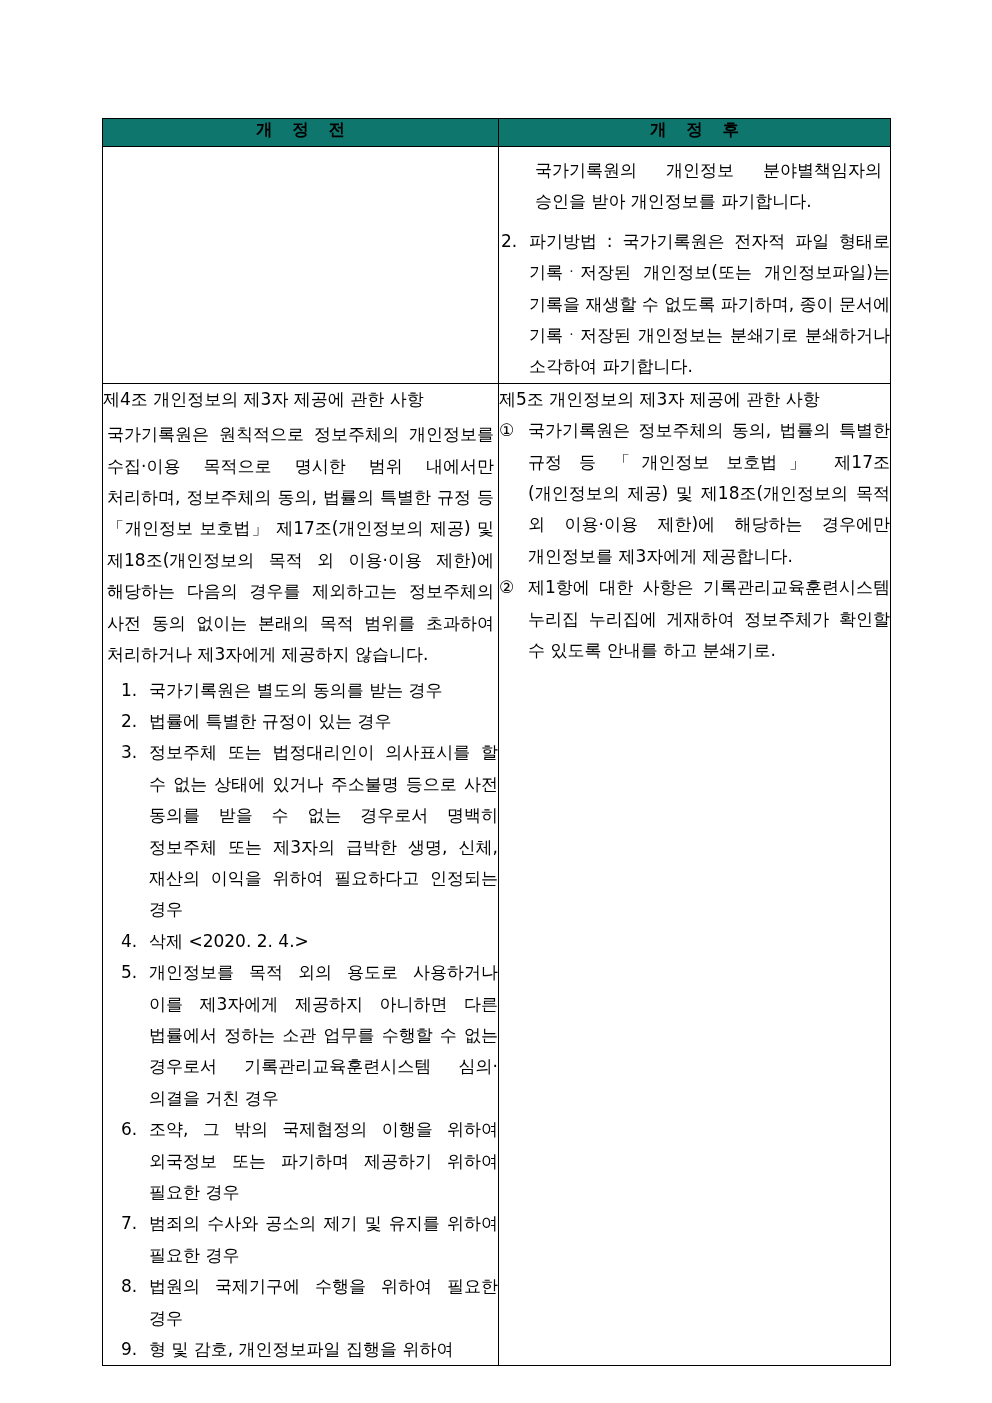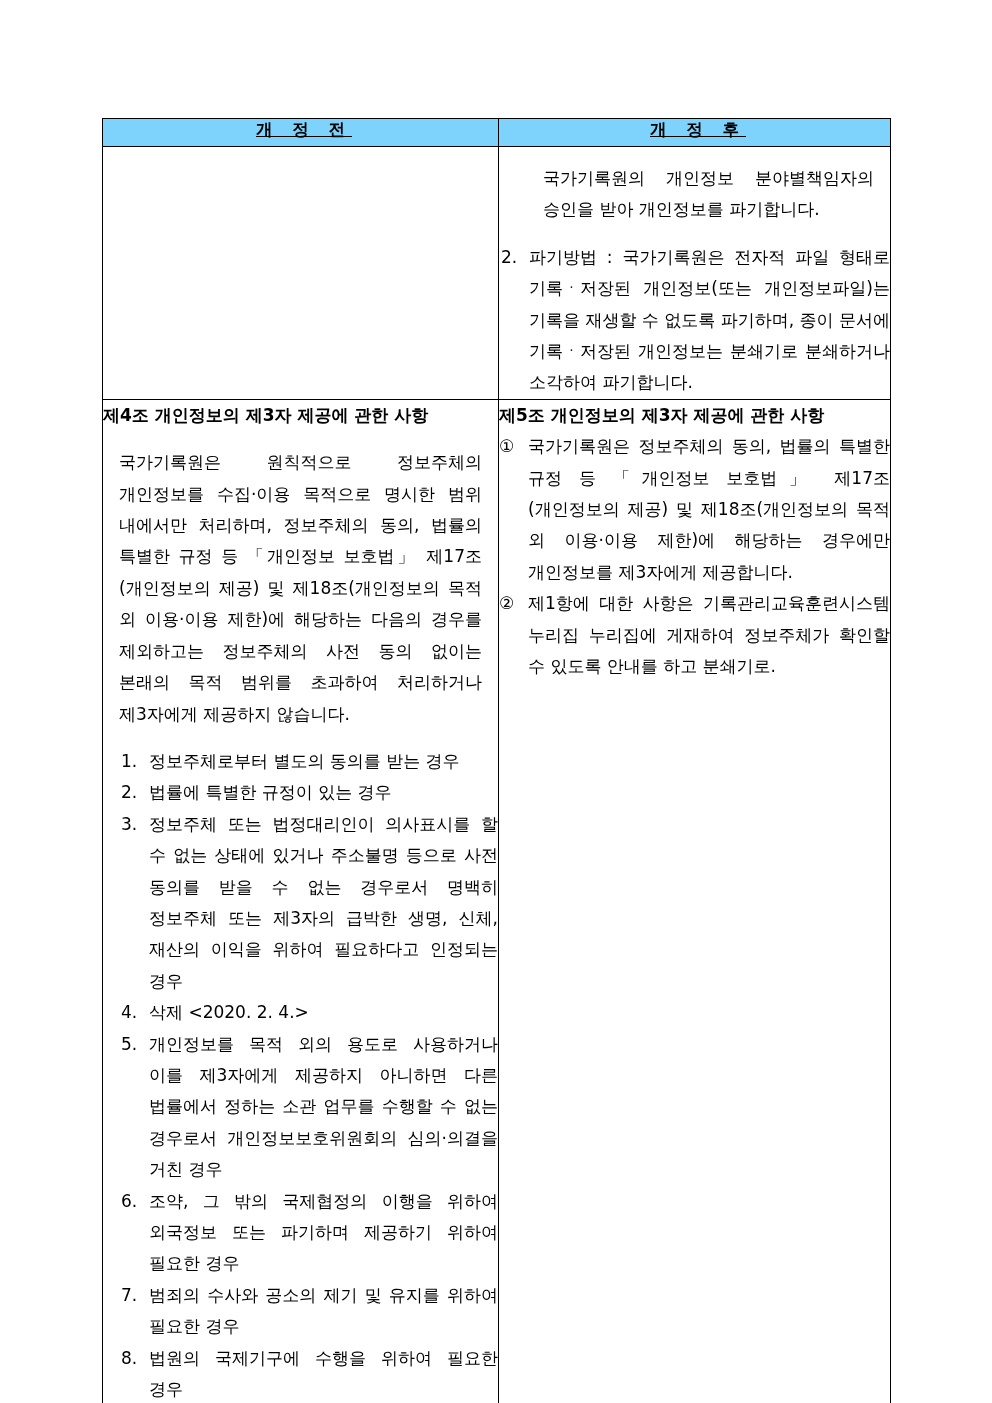--- a/index.html
+++ b/index.html
@@ -38,56 +38,54 @@
     border: 1.6px solid #000000;
     vertical-align: top;
     padding: 0;
     margin: 0;
   }
 
   .col-before { width: 396px; }
   .col-after  { width: 392px; }
 
   .hdr-cell {
-    background: #7dd3fc;
+    background: #0f766e;
     height: 27px;
     text-align: center;
     vertical-align: middle;
     font-size: 16.5px;
     font-weight: 600;
     letter-spacing: 7px;
     text-indent: 7px;
     padding: 2px 0 3px 0;
-    text-decoration: underline;
   }
 
   .body-cell {
     padding: 6px 8px 8px 8px;
     font-size: 17px;
     line-height: 31.4px;
   }
 
   .cell-bottom-right { height: 198px; }
   .cell-main-left    { height: 905px; }
 
   
   .para {
-    margin: 16px;
+    margin: 4px;
     text-align: justify;
     text-justify: inter-character;
     word-break: keep-all;
   }
   .para-heading {
     margin: 0;
     text-align: left;
     word-break: keep-all;
-    font-weight: bold;
   }
   .para-indent {
-    margin: 16px;
+    margin: 8px;
     text-align: justify;
     text-justify: inter-character;
     word-break: keep-all;
     padding-left: 28px;
   }
 
   
   .list {
     margin: 0;
     padding: 0;
@@ -156,41 +154,41 @@
         <td class="body-cell cell-main-left">
 
           <div class="para-heading">제4조 개인정보의 제3자 제공에 관한 사항</div>
 
           <div class="para">국가기록원은 원칙적으로 정보주체의 개인정보를 수집·이용 목적으로 명시한 범위 내에서만 처리하며, 정보주체의 동의, 법률의 특별한 규정 등 「개인정보 보호법」 제17조(개인정보의 제공) 및 제18조(개인정보의 목적 외 이용·이용 제한)에 해당하는 다음의 경우를 제외하고는 정보주체의 사전 동의 없이는 본래의 목적 범위를 초과하여 처리하거나 제3자에게 제공하지 않습니다.</div>
 
           <div class="list indent-left-list">
 
             <div class="list-item list-arabic">
               <span class="list-marker">1.</span>
-              <span class="list-item-inner">정보주체로부터 별도의 동의를 받는 경우</span>
+              <span class="list-item-inner">국가기록원은 별도의 동의를 받는 경우</span>
             </div>
 
             <div class="list-item list-arabic">
               <span class="list-marker">2.</span>
               <span class="list-item-inner">법률에 특별한 규정이 있는 경우</span>
             </div>
 
             <div class="list-item list-arabic">
               <span class="list-marker">3.</span>
               <span class="list-item-inner">정보주체 또는 법정대리인이 의사표시를 할 수 없는 상태에 있거나 주소불명 등으로 사전 동의를 받을 수 없는 경우로서 명백히 정보주체 또는 제3자의 급박한 생명, 신체, 재산의 이익을 위하여 필요하다고 인정되는 경우</span>
             </div>
 
             <div class="list-item list-arabic">
               <span class="list-marker">4.</span>
               <span class="list-item-inner">삭제 &lt;2020. 2. 4.&gt;</span>
             </div>
 
             <div class="list-item list-arabic">
               <span class="list-marker">5.</span>
-              <span class="list-item-inner">개인정보를 목적 외의 용도로 사용하거나 이를 제3자에게 제공하지 아니하면 다른 법률에서 정하는 소관 업무를 수행할 수 없는 경우로서 개인정보보호위원회의 심의·의결을 거친 경우</span>
+              <span class="list-item-inner">개인정보를 목적 외의 용도로 사용하거나 이를 제3자에게 제공하지 아니하면 다른 법률에서 정하는 소관 업무를 수행할 수 없는 경우로서 기록관리교육훈련시스템 심의·의결을 거친 경우</span>
             </div>
 
             <div class="list-item list-arabic">
               <span class="list-marker">6.</span>
               <span class="list-item-inner">조약, 그 밖의 국제협정의 이행을 위하여 외국정보 또는 파기하며 제공하기 위하여 필요한 경우</span>
             </div>
 
             <div class="list-item list-arabic">
               <span class="list-marker">7.</span>
               <span class="list-item-inner">범죄의 수사와 공소의 제기 및 유지를 위하여 필요한 경우</span>

